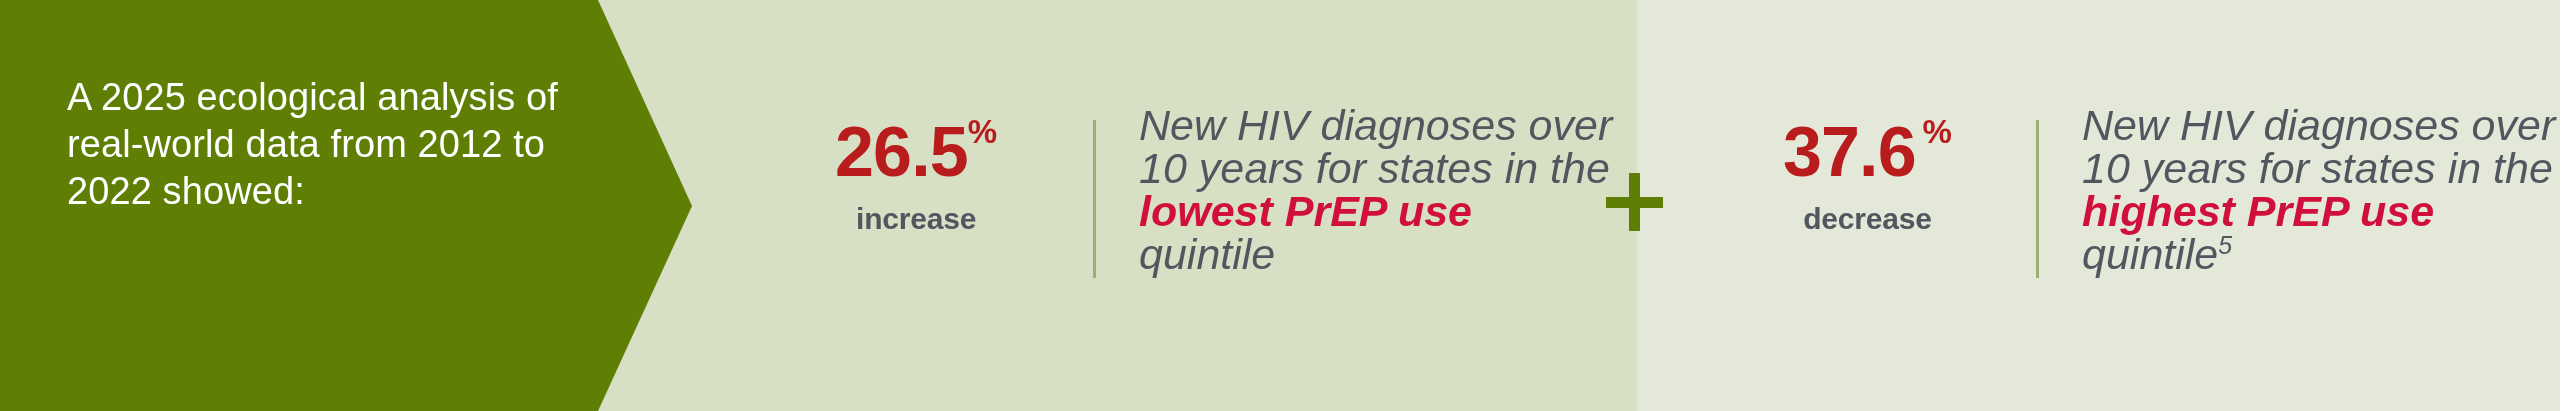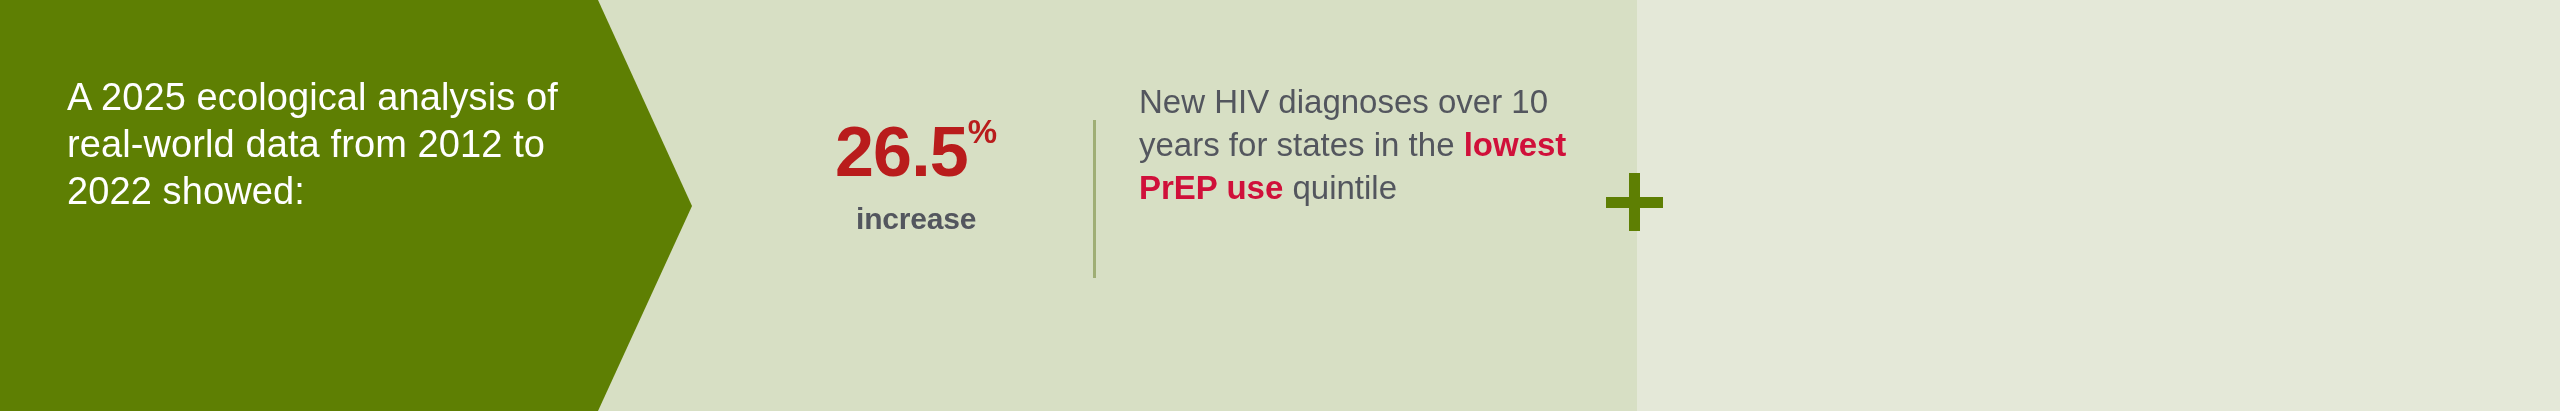--- a/index.html
+++ b/index.html
@@ -113,26 +113,27 @@
     width: 3.4px;
     height: 158px;
     background: #9fae75;
   }
   .stat-group.g1 .v-rule { left: 357px; }
   .stat-group.g2 .v-rule { left: 357px; }
 
   
   .stat-desc {
     position: absolute;
-    top: 80px;
+    top: 104px;
     width: 480px;
     color: #53565e;
-    font-size: 33px;
+    font-size: 43px;
     line-height: 43px;
     font-weight: 400;
+    font-style: italic;
   }
   .stat-group.g1 .stat-desc { left: 403px; }
   .stat-group.g2 .stat-desc { left: 403px; }
 
   .stat-desc .hl {
     color: #d0103a;
     font-weight: 700;
   }
   .stat-desc sup {
     font-size: 0.58em;
@@ -184,15 +185,23 @@
     </div>
     <div class="v-rule"></div>
     <div class="stat-desc"><span>New HIV diagnoses over 10 years for states in the </span><span class="hl">lowest PrEP use</span><span> quintile</span></div>
   </div>
 
   <div class="plus-sep">
     <div class="bar-h"></div>
     <div class="bar-v"></div>
   </div>
 
+  <div class="stat-group g2">
+    <div class="stat-number-block">
+      <span class="stat-number-line"><span>37.6</span><span class="pct">%</span></span>
+      <span class="stat-direction">decrease</span>
+    </div>
+    <div class="v-rule"></div>
+    <div class="stat-desc"><span>New HIV diagnoses over 10 years for states in the </span><span class="hl">highest PrEP use</span><span> quintile</span><sup>5</sup></div>
+  </div>
 
 </div>
 
 
 </body></html>

